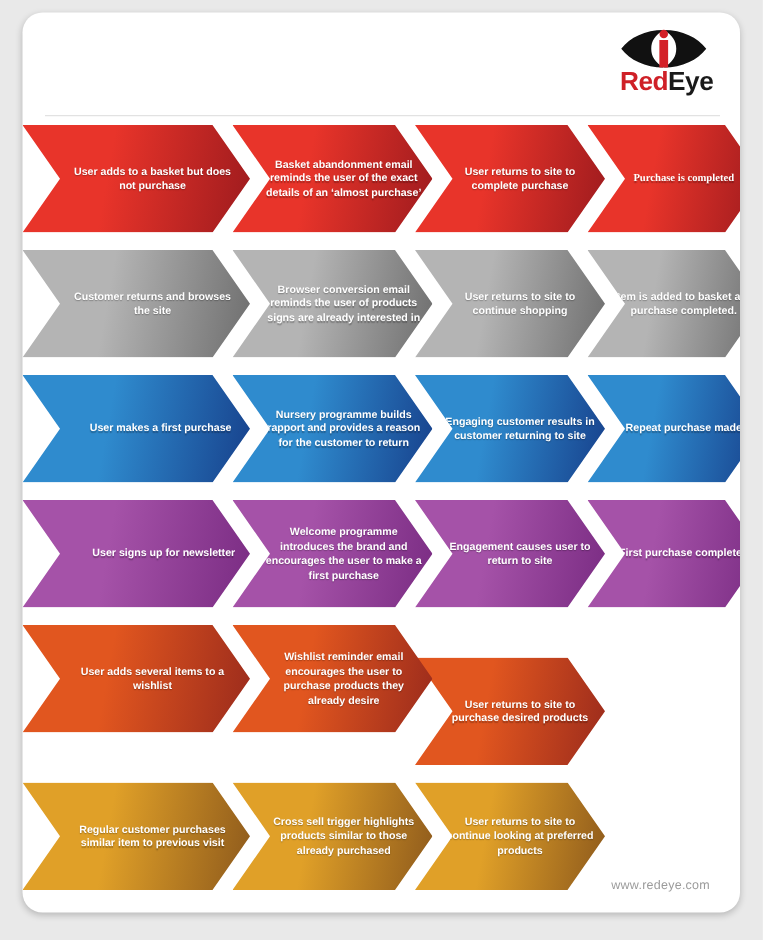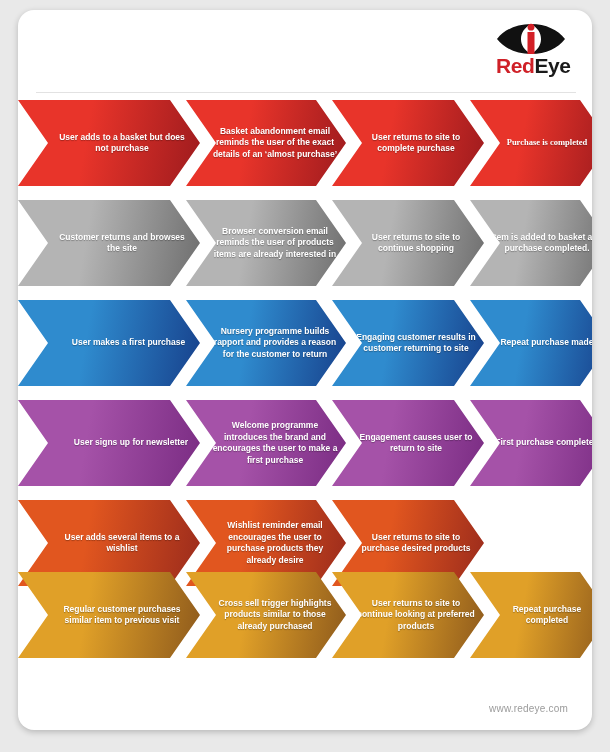--- a/index.html
+++ b/index.html
@@ -176,21 +176,21 @@
           </div>
           <div class="chev s3" style="background: linear-gradient(100deg, rgb(232, 52, 42) 38%, rgb(158, 27, 30) 100%); z-index: 7; font-family: Liberation Serif, serif;">
             <div class="chev-label">Purchase is completed</div>
           </div>
         </div>
         <div class="row" style="top: 100px;">
           <div class="chev s0" style="background: linear-gradient(100deg, rgb(180, 180, 180) 38%, rgb(110, 110, 110) 100%); z-index: 10;">
             <div class="chev-label">Customer returns and browses the site</div>
           </div>
           <div class="chev s1" style="background: linear-gradient(100deg, rgb(180, 180, 180) 38%, rgb(110, 110, 110) 100%); z-index: 9;">
-            <div class="chev-label">Browser conversion email reminds the user of products items are already interested in</div>
+            <div class="chev-label">Browser conversion email reminds the user of products signs are already interested in</div>
           </div>
           <div class="chev s2" style="background: linear-gradient(100deg, rgb(180, 180, 180) 38%, rgb(110, 110, 110) 100%); z-index: 8;">
             <div class="chev-label">User returns to site to continue shopping</div>
           </div>
           <div class="chev s3" style="background: linear-gradient(100deg, rgb(180, 180, 180) 38%, rgb(110, 110, 110) 100%); z-index: 7;">
             <div class="chev-label">Item is added to basket and purchase completed.</div>
           </div>
         </div>
         <div class="row" style="top: 200px;">
           <div class="chev s0" style="background: linear-gradient(100deg, rgb(47, 139, 206) 38%, rgb(23, 65, 140) 100%); z-index: 10; padding-left: 13px;">
@@ -220,36 +220,33 @@
             <div class="chev-label">First purchase completed</div>
           </div>
         </div>
         <div class="row" style="top: 400px;">
           <div class="chev s0" style="background: linear-gradient(100deg, rgb(225, 86, 31) 38%, rgb(155, 43, 28) 100%); z-index: 10;">
             <div class="chev-label">User adds several items to a wishlist</div>
           </div>
           <div class="chev s1" style="background: linear-gradient(100deg, rgb(225, 86, 31) 38%, rgb(155, 43, 28) 100%); z-index: 9;">
             <div class="chev-label">Wishlist reminder email encourages the user to purchase products they already desire</div>
           </div>
-          <div class="chev s2" style="background: linear-gradient(100deg, rgb(225, 86, 31) 38%, rgb(155, 43, 28) 100%); z-index: 8;">
+          <div class="chev s2" style="background: linear-gradient(100deg, rgb(225, 86, 31) 38%, rgb(155, 43, 28) 100%); z-index: 8; margin-top: 26px;">
             <div class="chev-label">User returns to site to purchase desired products</div>
           </div>
         </div>
-        <div class="row" style="top: 472px;">
+        <div class="row" style="top: 526px;">
           <div class="chev s0" style="background: linear-gradient(100deg, rgb(224, 160, 40) 38%, rgb(142, 90, 28) 100%); z-index: 10;">
             <div class="chev-label">Regular customer purchases similar item to previous visit</div>
           </div>
           <div class="chev s1" style="background: linear-gradient(100deg, rgb(224, 160, 40) 38%, rgb(142, 90, 28) 100%); z-index: 9;">
             <div class="chev-label">Cross sell trigger highlights products similar to those already purchased</div>
           </div>
           <div class="chev s2" style="background: linear-gradient(100deg, rgb(224, 160, 40) 38%, rgb(142, 90, 28) 100%); z-index: 8;">
             <div class="chev-label">User returns to site to continue looking at preferred products</div>
           </div>
-          <div class="chev s3" style="background: linear-gradient(100deg, rgb(224, 160, 40) 38%, rgb(142, 90, 28) 100%); z-index: 7;">
-            <div class="chev-label">Repeat purchase completed</div>
-          </div>
         </div>
       </div>
 
     <div class="footer-url">www.redeye.com</div>
 
   </div>
 </div>
 
 </body></html>

